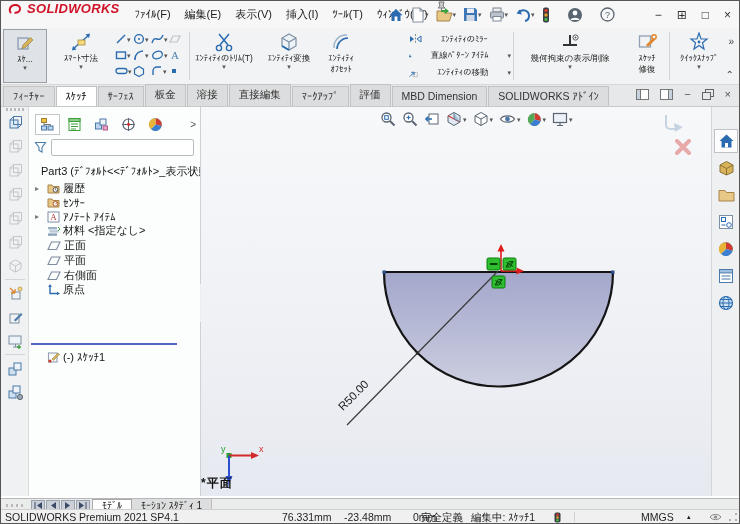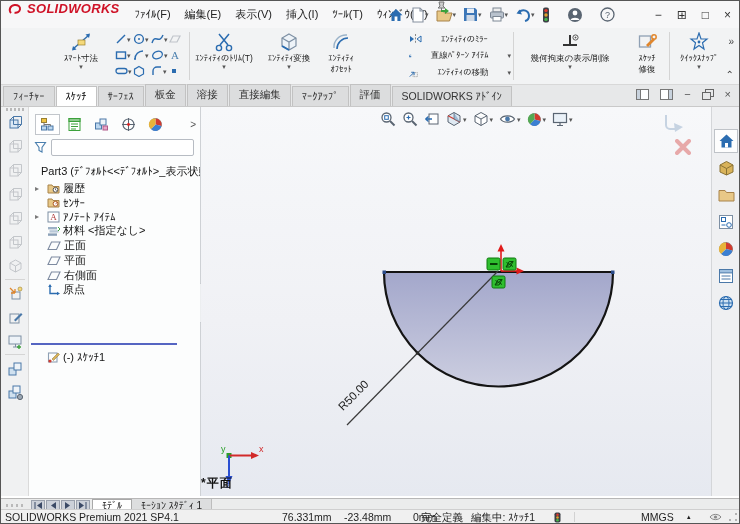--- a/index.html
+++ b/index.html
@@ -177,20 +177,28 @@
     </div>
     <div class="win-controls">
       <span>−</span>
       <span>⊞</span>
       <span>□</span>
       <span>×</span>
     </div>
   </div>
 
   <div class="cmdbar">
+    <div class="big-btn pressed" style="left:2px;width:44px">
+      <svg class="ic" width="20" height="20" viewBox="0 0 20 20">
+          <rect x="3" y="5" width="10" height="11" fill="none" stroke="#8fa0b4" stroke-width="1.4"></rect>
+          <path d="M8 12 L15.5 4.5 l2.5 2.5 -7.5 7.5 -3.5 1 z" fill="#d9b35a" stroke="#8a7234" stroke-width=".6"></path>
+        </svg>
+      <span class="lbl">ｽｹ...</span>
+      <span class="cr">▾</span>
+    </div>
     <div class="big-btn" style="left:48px;width:64px">
       <svg class="ic" width="22" height="20" viewBox="0 0 22 20">
           <path d="M3 17 L19 3" stroke="#2b6cb0" stroke-width="1.4"></path>
           <path d="M2 18.5 l4.5-1 -3.5-3.5 z" fill="#2b6cb0"></path>
           <path d="M20 1.5 l-4.5 1 3.5 3.5 z" fill="#2b6cb0"></path>
           <rect x="8" y="8" width="7" height="5" fill="#f5d97a" stroke="#9a8030" stroke-width=".7"></rect>
         </svg>
       <span class="lbl">ｽﾏｰﾄ寸法</span>
       <span class="cr">▾</span>
     </div>
@@ -370,20 +378,21 @@
 
   <div class="tabrow">
     <span class="rtab">ﾌｨｰﾁｬｰ</span>
     <span class="rtab active">ｽｹｯﾁ</span>
     <span class="rtab">ｻｰﾌｪｽ</span>
     <span class="rtab">板金</span>
     <span class="rtab">溶接</span>
     <span class="rtab">直接編集</span>
     <span class="rtab">ﾏｰｸｱｯﾌﾟ</span>
     <span class="rtab">評価</span>
+    <span class="rtab">MBD Dimension</span>
     <span class="rtab">SOLIDWORKS ｱﾄﾞｲﾝ</span>
     <div class="doc-controls">
       <svg width="13" height="11" viewBox="0 0 13 11">
           <rect x="0.5" y="0.5" width="12" height="10" fill="#fff" stroke="#777"></rect>
           <rect x="0.5" y="0.5" width="4" height="10" fill="#c8d2dd" stroke="#777"></rect>
         </svg>
       <svg width="13" height="11" viewBox="0 0 13 11">
           <rect x="0.5" y="0.5" width="12" height="10" fill="#fff" stroke="#777"></rect>
           <rect x="8.5" y="0.5" width="4" height="10" fill="#c8d2dd" stroke="#777"></rect>
         </svg>

